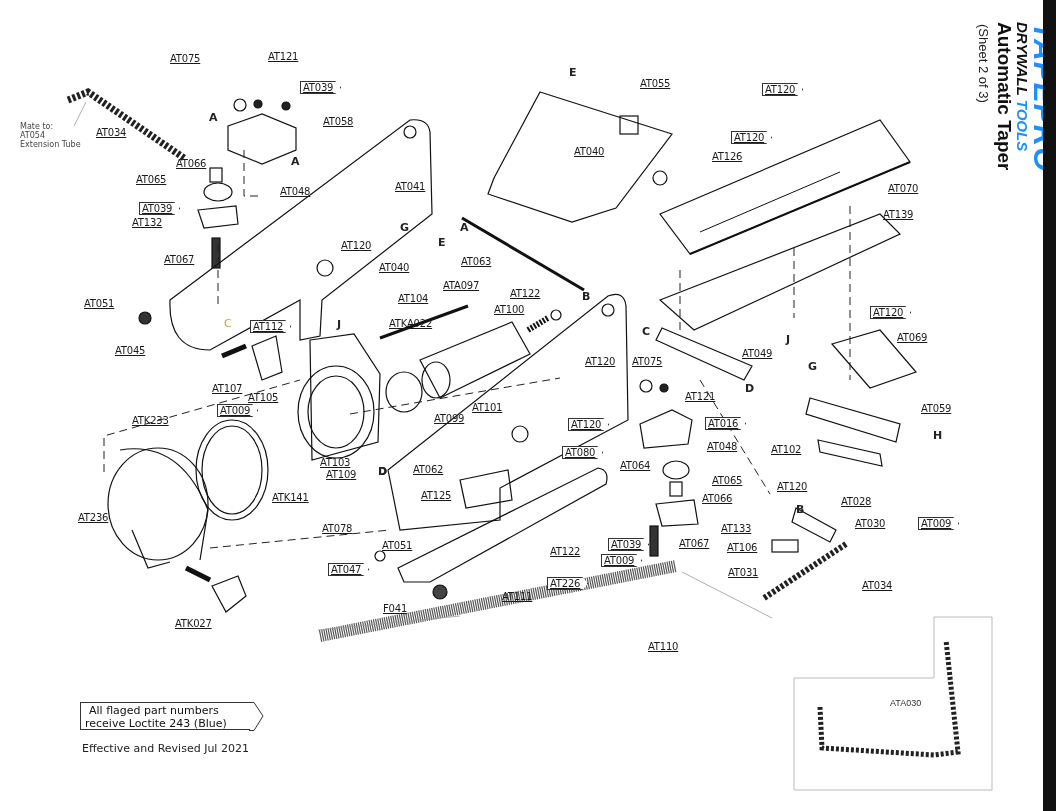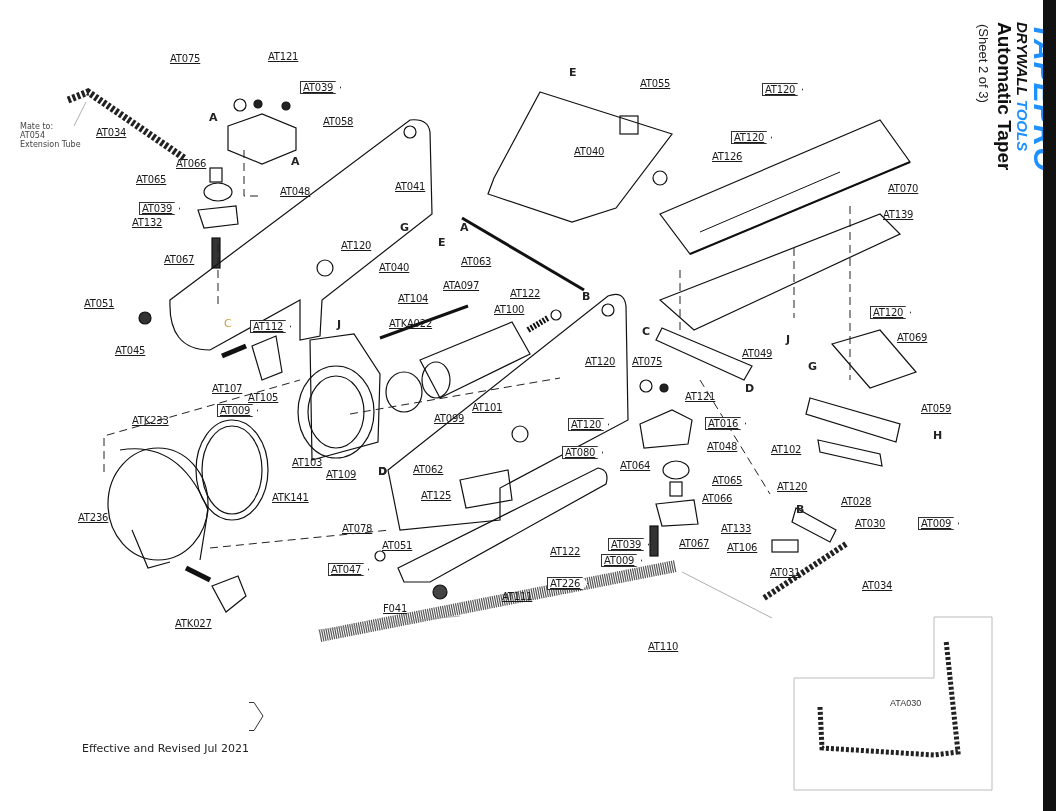--- a/index.html
+++ b/index.html
@@ -204,62 +204,66 @@
   <span class="lbl" style="left:443px;top:280px">ATA097</span>
   <span class="lbl" style="left:389px;top:318px">ATKA022</span>
   <span class="lbl" style="left:510px;top:288px">AT122</span>
   <span class="lbl" style="left:494px;top:304px">AT100</span>
   <span class="lbl" style="left:434px;top:413px">AT099</span>
   <span class="lbl" style="left:472px;top:402px">AT101</span>
   <span class="lbl" style="left:585px;top:356px">AT120</span>
   <span class="lbl flag" style="left:568px;top:418px"><span>AT120</span></span>
   <span class="lbl" style="left:248px;top:392px">AT105</span>
   <span class="lbl flag" style="left:217px;top:404px"><span>AT009</span></span>
-  <span class="lbl" style="left:292px;top:457px">AT103</span>
+  <span class="lbl" style="left:320px;top:457px">AT103</span>
   <span class="lbl" style="left:326px;top:469px">AT109</span>
   <span class="lbl" style="left:132px;top:415px">ATK233</span>
   <span class="lbl" style="left:272px;top:492px">ATK141</span>
   <span class="lbl" style="left:78px;top:512px">AT236</span>
   <span class="lbl" style="left:175px;top:618px">ATK027</span>
   <span class="lbl" style="left:632px;top:356px">AT075</span>
   <span class="lbl" style="left:685px;top:391px">AT121</span>
   <span class="lbl" style="left:742px;top:348px">AT049</span>
   <span class="lbl flag" style="left:705px;top:417px"><span>AT016</span></span>
   <span class="lbl" style="left:707px;top:441px">AT048</span>
   <span class="lbl" style="left:620px;top:460px">AT064</span>
   <span class="lbl" style="left:712px;top:475px">AT065</span>
   <span class="lbl" style="left:702px;top:493px">AT066</span>
   <span class="lbl flag" style="left:562px;top:446px"><span>AT080</span></span>
   <span class="lbl" style="left:413px;top:464px">AT062</span>
   <span class="lbl" style="left:421px;top:490px">AT125</span>
-  <span class="lbl" style="left:342px;top:523px">AT078</span>
+  <span class="lbl" style="left:322px;top:523px">AT078</span>
   <span class="lbl" style="left:382px;top:540px">AT051</span>
   <span class="lbl flag" style="left:328px;top:563px"><span>AT047</span></span>
   <span class="lbl" style="left:550px;top:546px">AT122</span>
   <span class="lbl flag" style="left:547px;top:577px"><span>AT226</span></span>
   <span class="lbl" style="left:502px;top:591px">AT111</span>
   <span class="lbl" style="left:383px;top:603px">F041</span>
   <span class="lbl flag" style="left:608px;top:538px"><span>AT039</span></span>
   <span class="lbl flag" style="left:601px;top:554px"><span>AT009</span></span>
   <span class="lbl" style="left:721px;top:523px">AT133</span>
   <span class="lbl" style="left:679px;top:538px">AT067</span>
   <span class="lbl" style="left:727px;top:542px">AT106</span>
   <span class="lbl" style="left:648px;top:641px">AT110</span>
   <span class="lbl flag" style="left:870px;top:306px"><span>AT120</span></span>
   <span class="lbl" style="left:897px;top:332px">AT069</span>
   <span class="lbl" style="left:921px;top:403px">AT059</span>
   <span class="lbl" style="left:771px;top:444px">AT102</span>
   <span class="lbl" style="left:777px;top:481px">AT120</span>
   <span class="lbl" style="left:841px;top:496px">AT028</span>
   <span class="lbl" style="left:855px;top:518px">AT030</span>
   <span class="lbl flag" style="left:918px;top:517px"><span>AT009</span></span>
-  <span class="lbl" style="left:770px;top:567px">AT031</span>
+  <span class="lbl" style="left:728px;top:567px">AT031</span>
   <span class="lbl" style="left:862px;top:580px">AT034</span>
 
   <span class="inset-lbl">ATA030</span>
 
+  <div class="note-flag">
+    <div style="padding-left:4px">All flaged part numbers</div>
+    <div>receive Loctite 243 (Blue)</div>
+  </div>
   <svg class="note-tip" width="16" height="30">
     <path d="M0 0.5 L5 0.5 L14 14 L5 28.5 L0 28.5" fill="none" stroke="#333" stroke-width="1"></path>
   </svg>
   <div class="revised">Effective and Revised Jul 2021</div>
 
   <div class="edge"></div>
 </div>
 
 </body></html>

